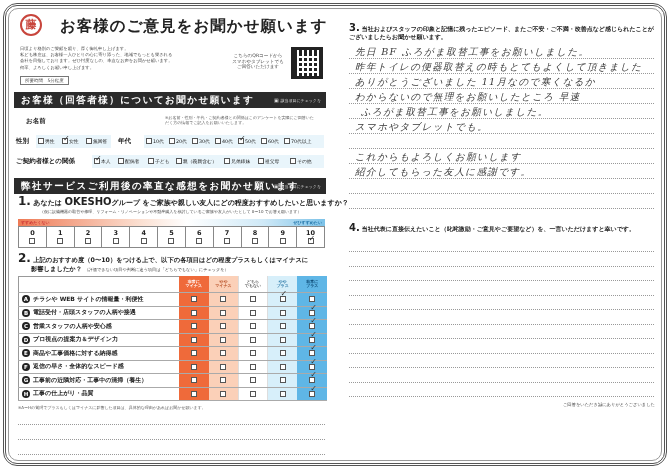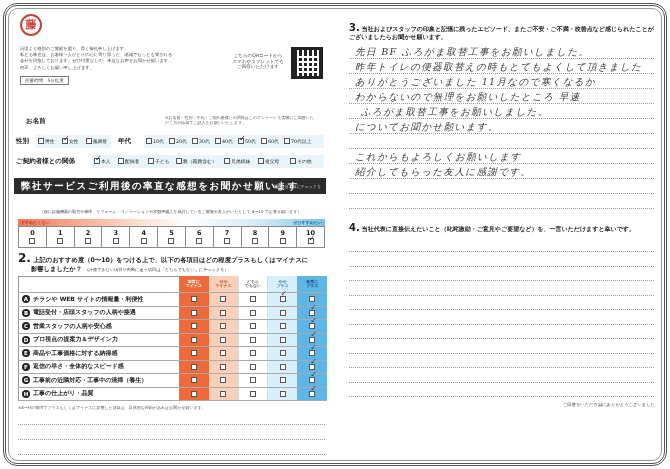--- a/index.html
+++ b/index.html
@@ -84,34 +84,39 @@
   .thanks { position: absolute; right: 8px; top: 396px; font-size: 4.3px; color: #444; }
 </style>
 </head>
 <body>
 
 <div class="frame"></div>
 <div class="frame-inner"></div>
 
 <div class="left">
   <div class="seal">藤</div>
+  <div class="title">お客様のご意見をお聞かせ願います</div>
   <div class="intro">
     <div>日頃より格別のご愛顧を賜り、厚く御礼申し上げます。</div>
     <div>私ども株庄は、お客様一人ひとりの心に寄り添った、地域でもっとも愛される</div>
     <div>会社を目指しております。ぜひ忖度なしの、率直なお声をお聞かせ願います。</div>
     <div>何卒、よろしくお願い申し上げます。</div>
   </div>
   <div class="time-box">所要時間　5分程度</div>
   <div class="qr-text">
     <div>こちらのQRコードから</div>
     <div>スマホやタブレットでも</div>
     <div>ご回答いただけます</div>
   </div>
   <div class="qr"></div>
 
+  <div class="bar" style="top:86px">
+    <span>お客様（回答者様）についてお聞かせ願います</span>
+    <span class="hint">該当項目にチェックを</span>
+  </div>
   <div class="name-lbl">お名前</div>
   <div class="name-note">※お名前・性別・年代・ご契約者様との関係はこのアンケートを実際にご回答いただく方の情報でご記入をお願いいたします。</div>
 
   <div class="lbl" style="left:4px;top:131px">性別</div>
   <div class="row-bg" style="left:24px;top:129px;width:75px"></div>
   <div class="opt" style="left:26px;top:132px">
       <span class="cb"></span>
       <span>男性</span>
     </div>
   <div class="opt" style="left:50px;top:132px">
@@ -183,20 +188,25 @@
   <div class="opt" style="left:278px;top:152px">
       <span class="cb"></span>
       <span>その他</span>
     </div>
 
   <div class="bar" style="top:172px">
     <span>弊社サービスご利用後の率直な感想をお聞かせ願います</span>
     <span class="hint">該当項目にチェックを</span>
   </div>
 
+  <div class="q1">
+    <span class="q-num">1.</span>
+    <span>あなたは</span>
+    <span class="brand">OKESHO</span><span>グループ をご家族や親しい友人にどの程度おすすめしたいと思いますか？</span>
+  </div>
   <div class="q1-sub">（仮に設備機器の取替や修理、リフォーム・リノベーションや不動産購入を検討しているご家族や友人がいたとして 0〜10 でお答え願います）</div>
   <div class="scale-bar">
     <span class="lo">すすめたくない</span>
     <span class="hi">ぜひすすめたい</span>
   </div>
   <div class="scale">
     <div class="cell"><span>0</span><span class="cb"></span></div>
     <div class="cell"><span>1</span><span class="cb"></span></div>
     <div class="cell"><span>2</span><span class="cb"></span></div>
     <div class="cell"><span>3</span><span class="cb"></span></div>
@@ -416,21 +426,21 @@
       <div class="hand" style="left: 10px; top: 40px;">先日 BF ふろがま取替工事をお願いしました。</div>
       <div class="dline" style="left: 4px; top: 67px; width: 305px;"></div>
       <div class="hand" style="left: 10px; top: 55px;">昨年トイレの便器取替えの時もとてもよくして頂きました</div>
       <div class="dline" style="left: 4px; top: 82px; width: 305px;"></div>
       <div class="hand" style="left: 10px; top: 70px;">ありがとうございました 11月なので寒くなるか</div>
       <div class="dline" style="left: 4px; top: 97px; width: 305px;"></div>
       <div class="hand" style="left: 10px; top: 85px;">わからないので無理をお願いしたところ 早速</div>
       <div class="dline" style="left: 4px; top: 112px; width: 305px;"></div>
       <div class="hand" style="left: 16px; top: 100px;">ふろがま取替工事をお願いしました。</div>
       <div class="dline" style="left: 4px; top: 127px; width: 305px;"></div>
-      <div class="hand" style="left: 10px; top: 115px;">についてお聞かせ願います。</div>
+      <div class="hand" style="left: 10px; top: 115px;">スマホやタブレットでも。</div>
       <div class="dline" style="left: 4px; top: 142px; width: 305px;"></div>
       <div class="hand" style="left: 10px; top: 130px;"></div>
       <div class="dline" style="left: 4px; top: 157px; width: 305px;"></div>
       <div class="hand" style="left: 10px; top: 145px; font-family: Liberation Mono, monospace;">これからもよろしくお願いします</div>
       <div class="dline" style="left: 4px; top: 172px; width: 305px;"></div>
       <div class="hand" style="left: 10px; top: 160px;">紹介してもらった友人に感謝です。</div>
       <div class="dline" style="left: 4px; top: 187px; width: 305px;"></div>
       <div class="dline" style="left: 4px; top: 202px; width: 305px;"></div>
     </div>
 

